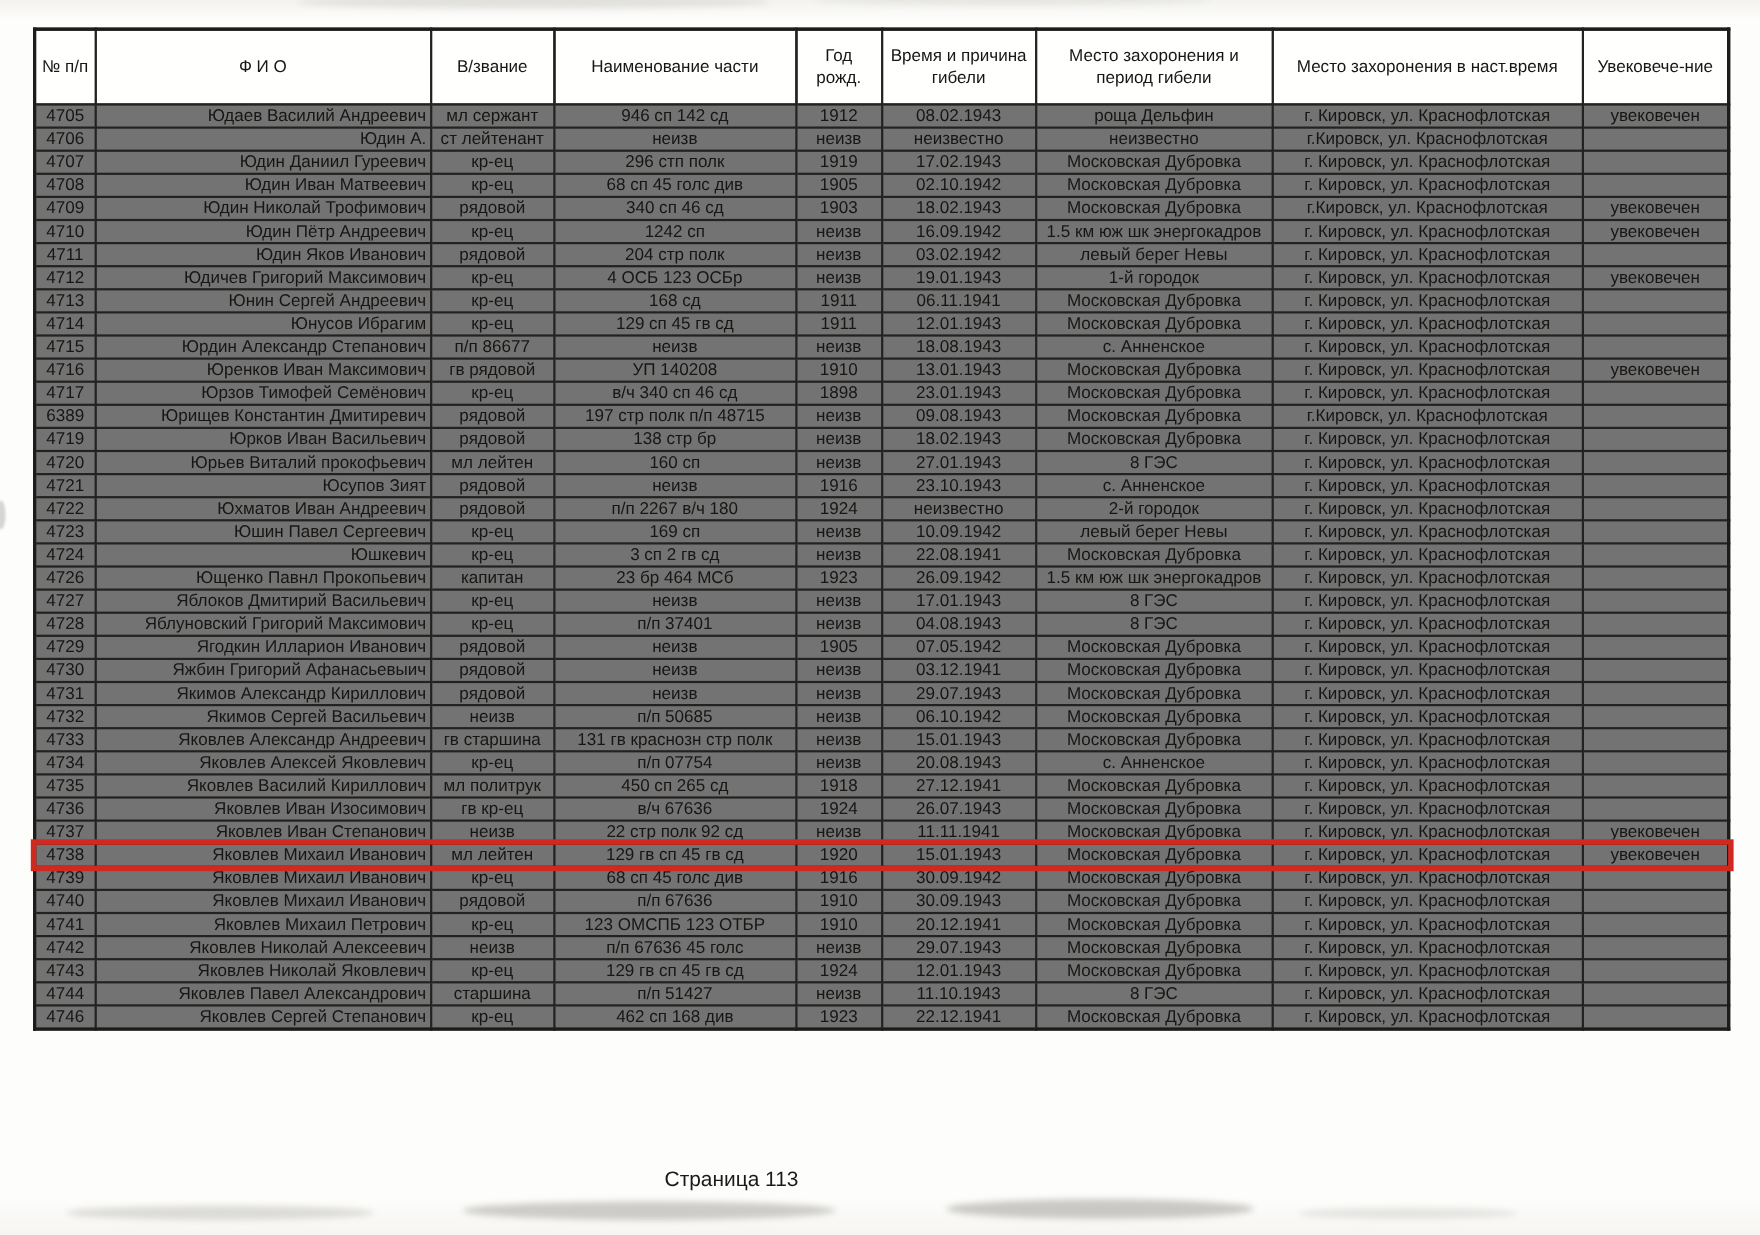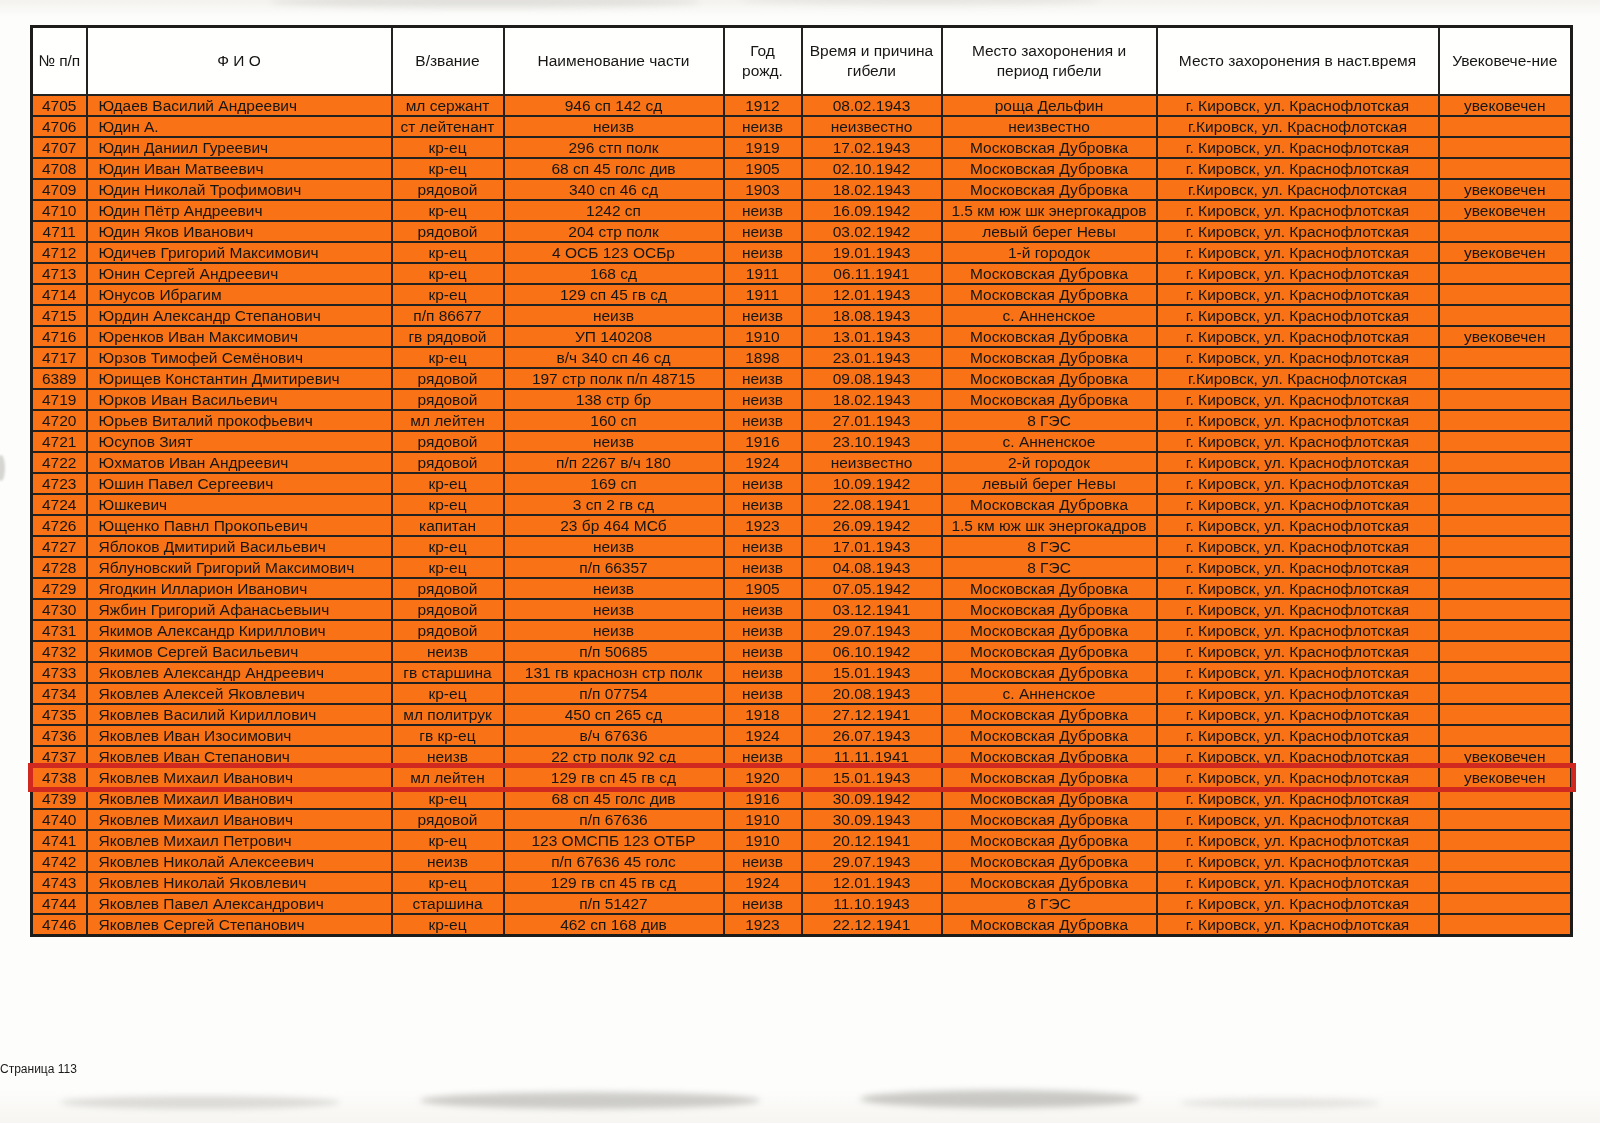--- a/index.html
+++ b/index.html
@@ -9,45 +9,45 @@
     font-family:"Liberation Sans", sans-serif;
     position:relative; overflow:hidden;
   }
   .scan-bg {
     position:absolute; inset:0;
     background:linear-gradient(180deg,#f3f2ee 0%,#fdfdfc 1.5%,#fdfdfc 97%,#f6f5f1 100%);
   }
   table.roster {
     position:absolute; left:30px; top:25px; width:1540px;
     border-collapse:collapse; table-layout:fixed;
-    background:#f97316;
+    background:#737373;
     border:3px solid #1d1c1a;
   }
   col.c0{width:55px} col.c1{width:305px} col.c2{width:112px}
   col.c3{width:220px} col.c4{width:78px} col.c5{width:140px}
   col.c6{width:215px} col.c7{width:282px} col.c8{width:133px}
   th, td {
     border:2px solid #232220;
     color:#171614;
     overflow:hidden;
   }
   th {
     height:62px; font-size:15.5px; font-weight:400;
     text-align:center; line-height:1.3; padding:2px 4px;
     background:#fffffe;
   }
   td {
     height:19px; font-size:15.5px; text-align:center;
     padding:0 3px; white-space:nowrap;
   }
-  td.col-1 { text-align:left; padding-left:11px; }
+  td.col-1 { text-align:right; padding-left:26px; }
   tr.highlight { outline:5px solid #d0291f; outline-offset:-1px; }
   .page-footer {
     position:absolute; left:0; top:1062px; width:1330px;
-    font-size:12px; color:#1b1a18;
+    text-align:center; font-size:19px; color:#1b1a18;
   }
   .artifact { position:absolute; pointer-events:none; background:#8d8c86; border-radius:50%; filter:blur(3px); }
   .a-top1 { left:270px; top:-4px; width:430px; height:12px; opacity:.18; }
   .a-top2 { left:740px; top:-5px; width:360px; height:10px; opacity:.12; }
   .a-bot1 { left:60px;  top:1096px; width:280px; height:13px; opacity:.28; }
   .a-bot2 { left:420px; top:1092px; width:340px; height:17px; opacity:.42; }
   .a-bot3 { left:860px; top:1090px; width:280px; height:18px; opacity:.45; }
   .a-bot4 { left:1180px; top:1098px; width:200px; height:10px; opacity:.20; }
   .a-left { left:-3px; top:455px; width:8px; height:26px; opacity:.35; filter:blur(1px); }
 </style>
@@ -324,21 +324,21 @@
         <td class="col-4">неизв</td>
         <td class="col-5">17.01.1943</td>
         <td class="col-6">8 ГЭС</td>
         <td class="col-7">г. Кировск, ул. Краснофлотская</td>
         <td class="col-8"></td>
       </tr>
       <tr>
         <td class="col-0">4728</td>
         <td class="col-1">Яблуновский Григорий Максимович</td>
         <td class="col-2">кр-ец</td>
-        <td class="col-3">п/п 66357</td>
+        <td class="col-3">п/п 37401</td>
         <td class="col-4">неизв</td>
         <td class="col-5">04.08.1943</td>
         <td class="col-6">8 ГЭС</td>
         <td class="col-7">г. Кировск, ул. Краснофлотская</td>
         <td class="col-8"></td>
       </tr>
       <tr>
         <td class="col-0">4729</td>
         <td class="col-1">Ягодкин Илларион Иванович</td>
         <td class="col-2">рядовой</td>

